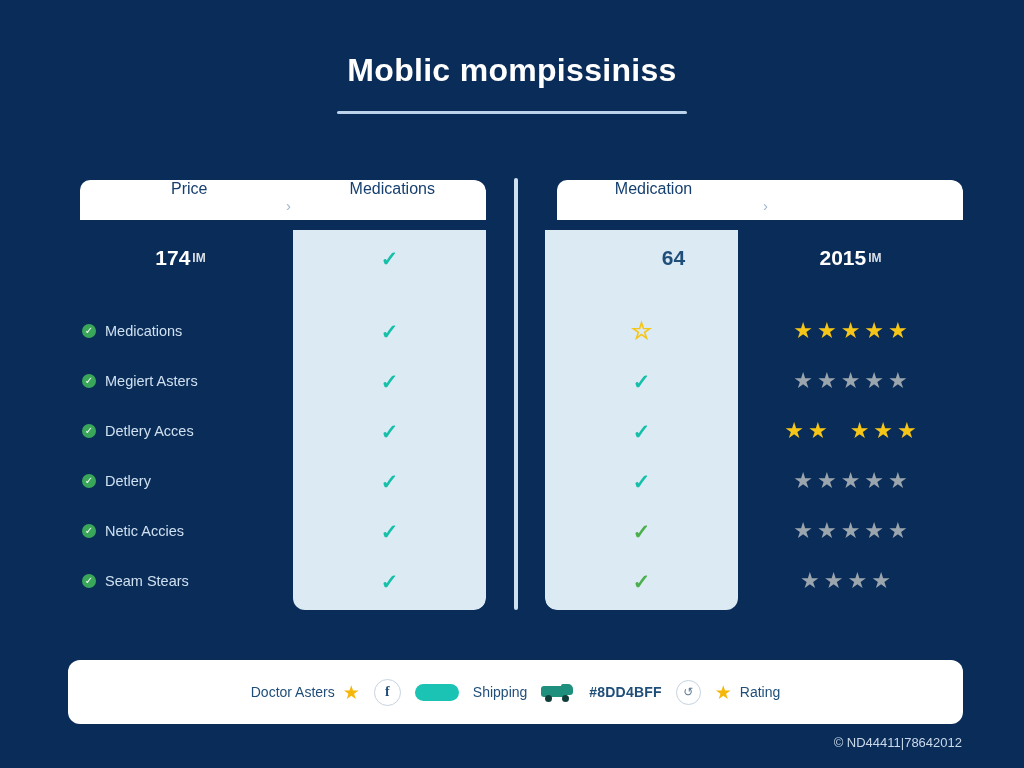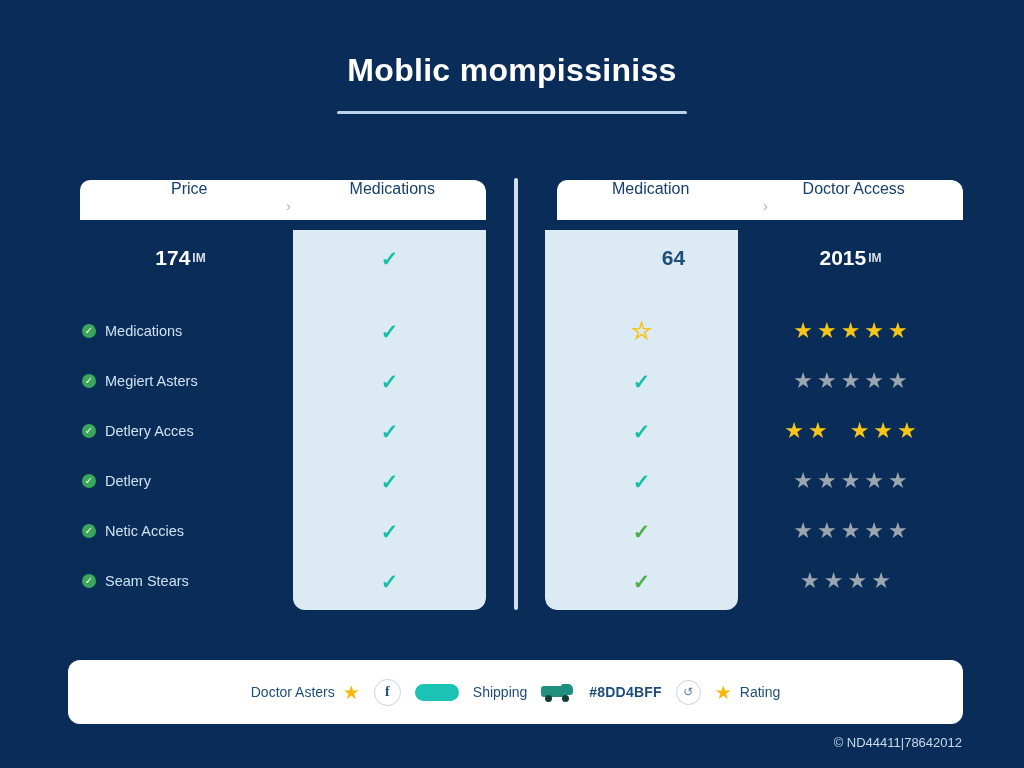--- a/index.html
+++ b/index.html
@@ -389,21 +389,20 @@
   </div>
 
   <div class="divider"></div>
 
   <div class="panel panel-right">
     <div class="band"></div>
 
     <div class="panel-head">
       <div class="col-b">Medication</div>
       <div class="chev">›</div>
-      <div class="col-a">Doctor Access</div>
     </div>
 
     <div class="value-row">
       <div class="value-left">
         <span>64</span>
       </div>
       <div class="value-right">
         <span>2015</span>
           <span class="unit">IM</span>
       </div>

